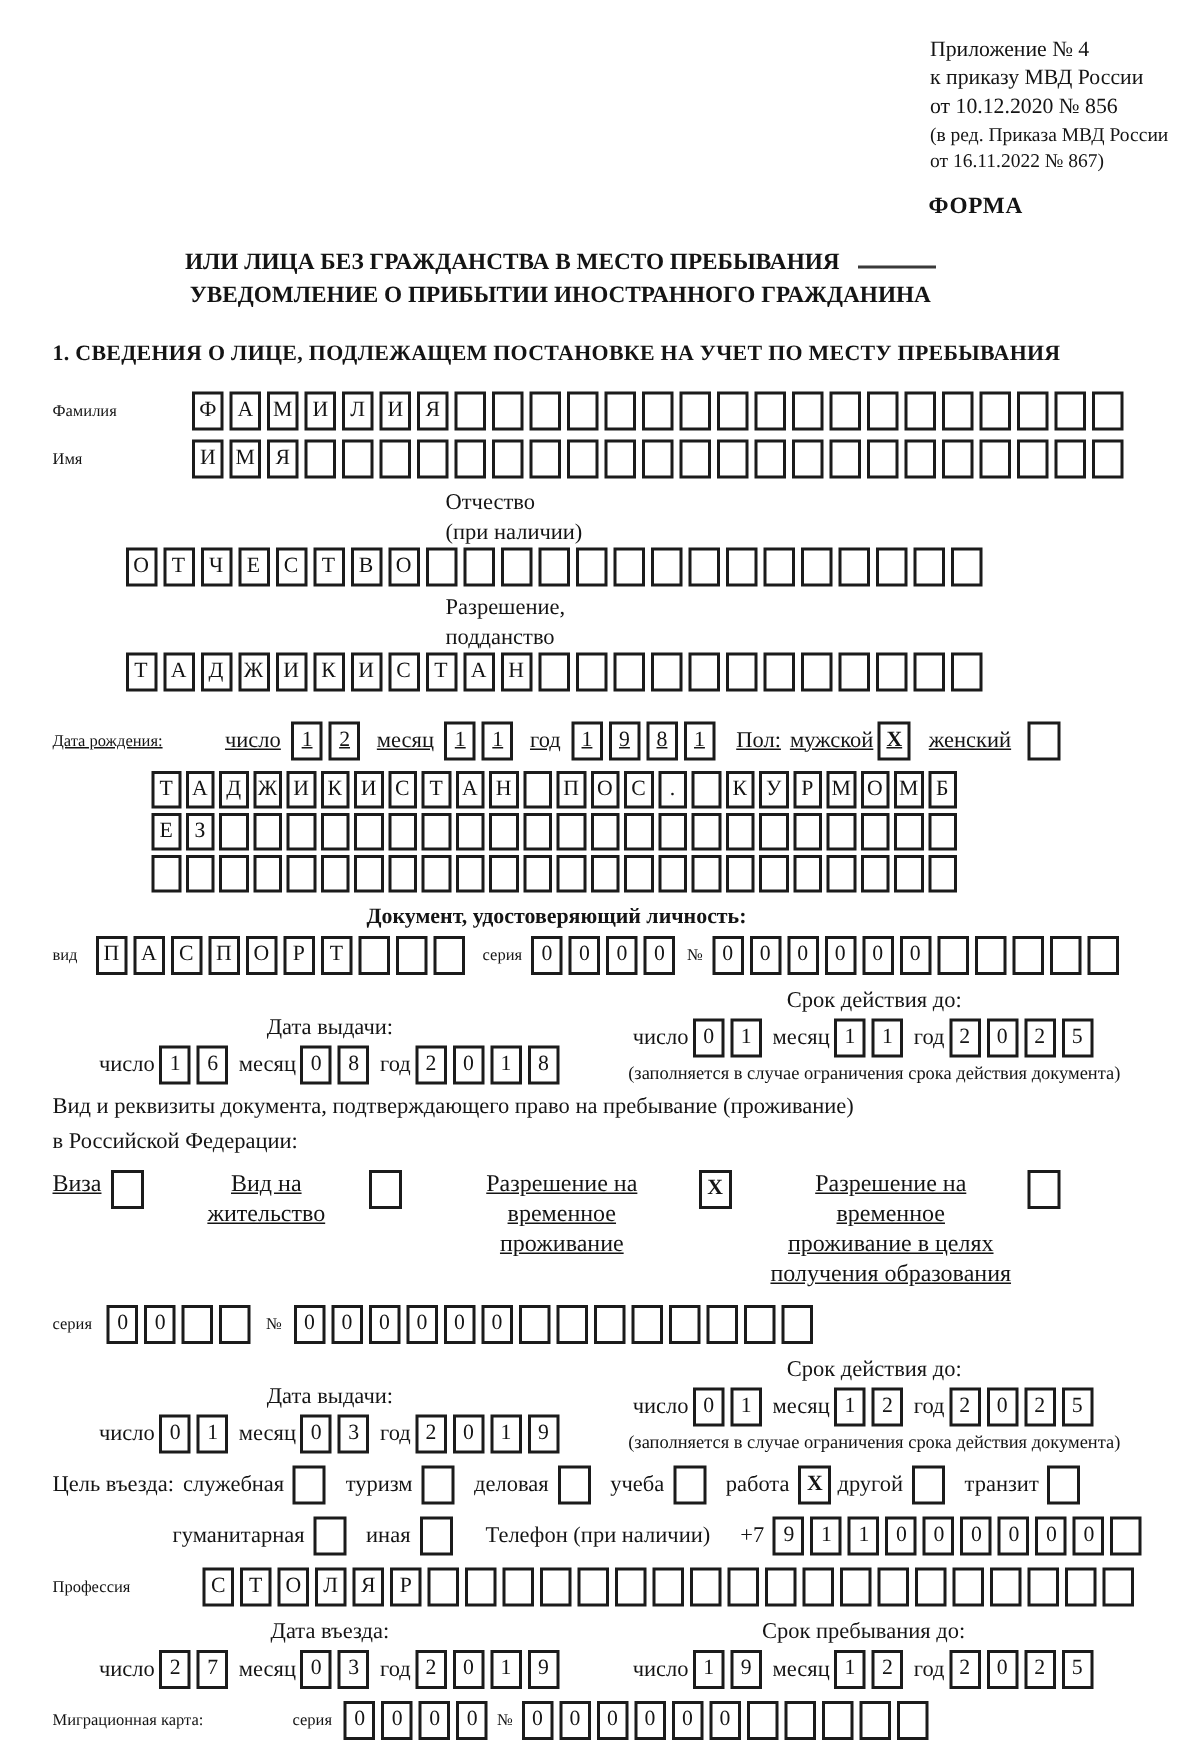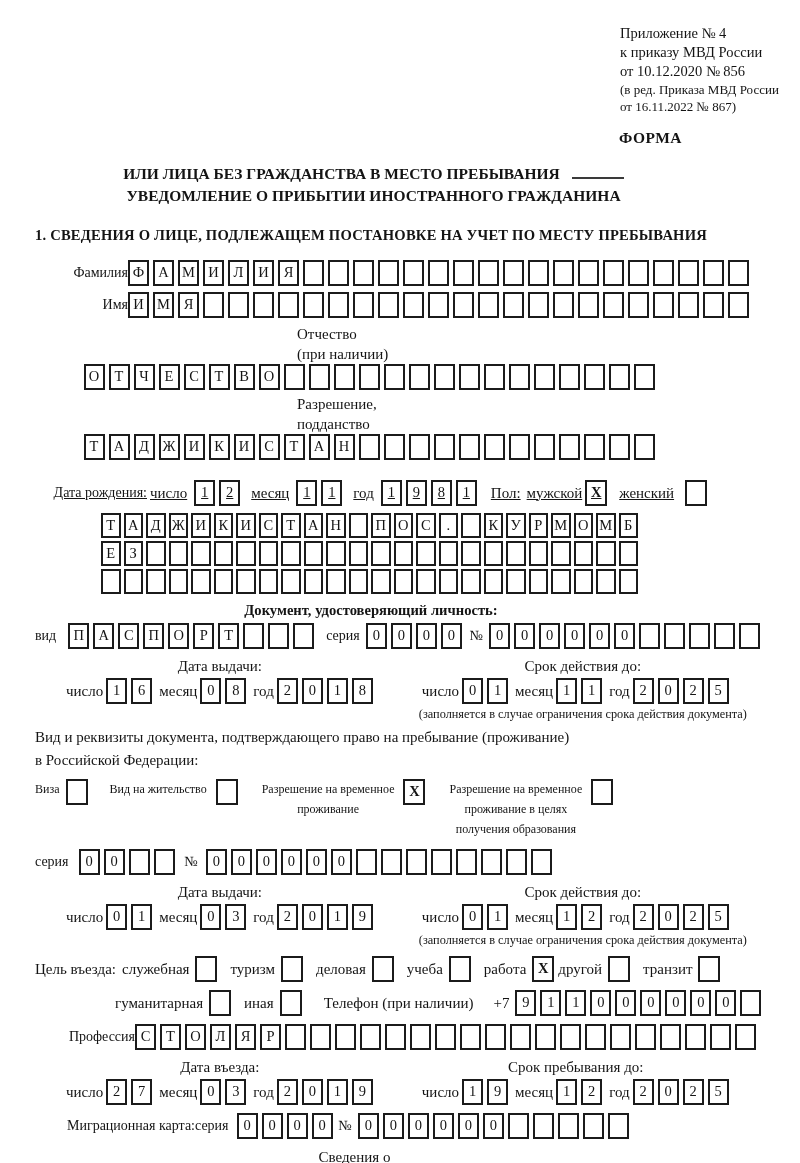--- a/index.html
+++ b/index.html
@@ -14,48 +14,48 @@
   .hsub{font-size:13px;line-height:17px;}
   .hsub:first-of-type{margin-top:4px;}
   .forma{font-size:15.5px;font-weight:bold;text-align:right;margin:14px 25px 0 0;letter-spacing:.5px;}
   
   .title{text-align:center;font-weight:bold;font-size:15.5px;line-height:22px;margin:16px 10px 0 15px;}
   .blank{display:inline-block;width:52px;border-bottom:2.5px solid #3a3a3a;margin-left:12px;height:14px;}
   .sec{font-weight:bold;font-size:14.6px;margin:20px 0 0 0;letter-spacing:.2px;}
   
   .row{display:flex;align-items:center;margin-top:6px;white-space:nowrap;}
   .row.top{align-items:center;flex-direction:column;}
-  .lbl{font-size:14px;text-align:right;}
+  .lbl{font-size:11px;}
   .w93{width:93px;flex:none;}
   .w148{width:148px;flex:none;}
   .w175{width:175px;flex:none;}
   .lblcol{display:flex;flex-direction:column;font-size:15px;line-height:20px;flex:none;}
   .cells{display:inline-flex;flex:none;}
   .cell{flex:none;box-sizing:border-box;width:21px;height:26px;border:2px solid #1b1b1b;margin-right:4px;
         text-align:center;font-size:14.5px;line-height:21px;background:#fff;}
   .cells.sm .cell{width:19.5px;height:25px;margin-right:3px;}
   .stack{display:flex;flex-direction:column;gap:3px;}
   .cb{flex:none;box-sizing:border-box;width:22px;height:26px;border:2px solid #1b1b1b;text-align:center;
       font-size:14.5px;line-height:21px;font-weight:bold;background:#fff;}
   .dl{font-size:15px;margin:0 3px;}
   
   .dochead{text-align:center;font-weight:bold;font-size:14.6px;margin-top:8px;}
   
   .dates{display:flex;margin-top:8px;white-space:nowrap;}
   .dcol{display:flex;flex-direction:column;}
-  .dcol.left{margin-left:28px;}
+  .dcol.left{margin-left:28px;justify-content:flex-end;}
   .dcol.right{margin-left:42px;}
   .dhead{text-align:center;font-size:15px;line-height:18px;margin-bottom:3px;}
   .dline{display:flex;align-items:center;}
   .dnote{font-size:12.3px;line-height:15px;margin-top:3px;text-align:center;}
   .ptext{font-size:15px;line-height:21px;margin-top:5px;}
   
   .optrow{display:flex;align-items:flex-start;margin-top:8px;}
   .opt{display:flex;align-items:flex-start;}
-  .optlbl{font-size:12px;line-height:20px;text-align:center;}
+  .optlbl{font-size:16px;line-height:20px;text-align:center;text-decoration:underline;}
   .optlbl .oline{display:block;}
   .opt .cb{margin-left:9px;}
   
   .prow{display:flex;align-items:center;margin-top:8px;white-space:nowrap;}
   .prow .plbl{font-size:15px;margin-right:6px;}
   .prow .cb{margin-right:13px;}
 </style>
 </head>
 <body>
 

